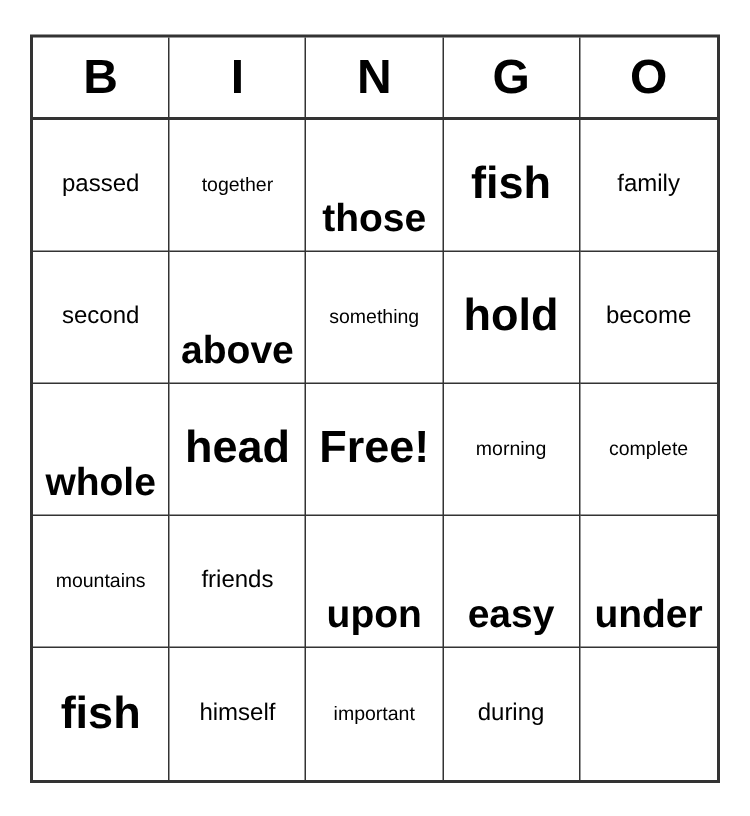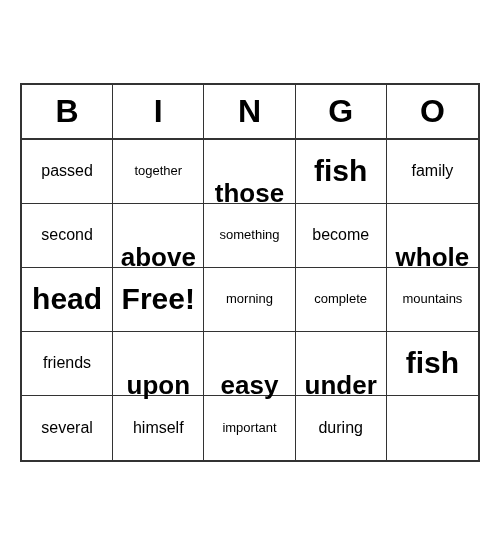--- a/index.html
+++ b/index.html
@@ -47,21 +47,21 @@
       grid-template-rows: repeat(5, 1fr);
     }
 
     .bingo-cell {
       border-right: 1px solid #333;
       border-bottom: 1px solid #333;
       display: flex;
       align-items: center;
       justify-content: center;
       text-align: center;
-      height: 64px;
+      height: 88px;
       padding: 4px;
     }
 
     .bingo-cell:nth-child(5n) {
       border-right: none;
     }
 
     .bingo-cell:nth-child(n+21) {
       border-bottom: none;
     }
@@ -119,20 +119,23 @@
       <div class="bingo-cell">
         <span class="size-medium">second</span>
       </div>
       <div class="bingo-cell">
         <span class="size-large">above</span>
       </div>
       <div class="bingo-cell">
         <span class="size-small">something</span>
       </div>
       <div class="bingo-cell">
+        <span class="size-xlarge">hold</span>
+      </div>
+      <div class="bingo-cell">
         <span class="size-medium">become</span>
       </div>
       <div class="bingo-cell">
         <span class="size-large">whole</span>
       </div>
       <div class="bingo-cell">
         <span class="size-xlarge">head</span>
       </div>
       <div class="bingo-cell">
         <span class="size-xlarge">Free!</span>
@@ -155,23 +158,20 @@
       <div class="bingo-cell">
         <span class="size-large">easy</span>
       </div>
       <div class="bingo-cell">
         <span class="size-large">under</span>
       </div>
       <div class="bingo-cell">
         <span class="size-xlarge">fish</span>
       </div>
       <div class="bingo-cell">
-        <span class="size-medium">several</span>
-      </div>
-      <div class="bingo-cell">
         <span class="size-medium">himself</span>
       </div>
       <div class="bingo-cell">
         <span class="size-small">important</span>
       </div>
       <div class="bingo-cell">
         <span class="size-medium">during</span>
       </div>
     </div>
 </div>

